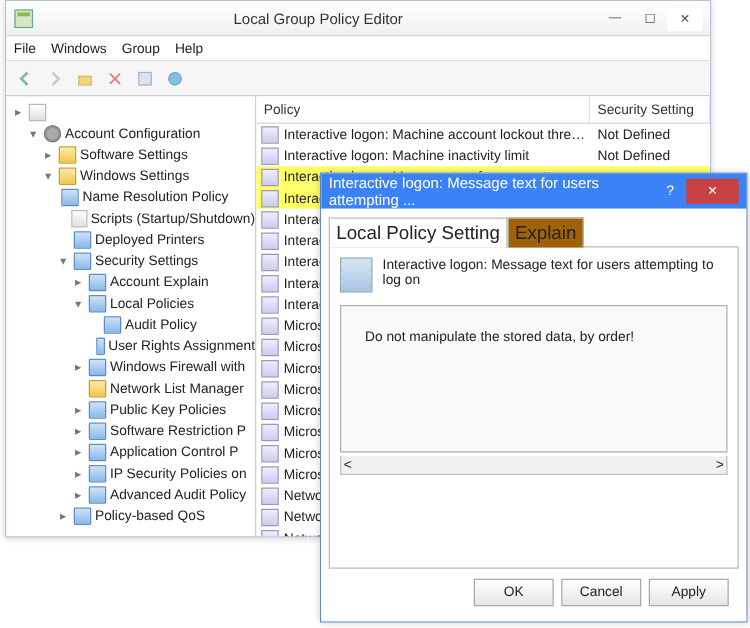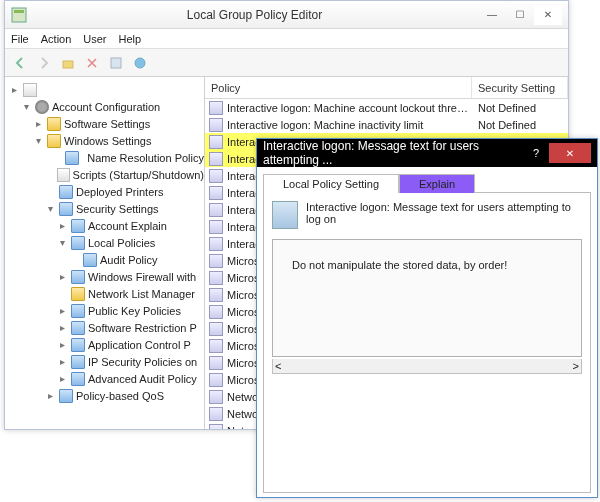--- a/index.html
+++ b/index.html
@@ -31,29 +31,29 @@
 .lh{padding:0 6px;font-size:11px;color:#333;border-right:1px solid #e4e4e4;height:100%;display:flex;align-items:center}
 .lh.pol{flex:1}
 .lh.sec{width:96px}
 .row{display:flex;align-items:center;height:17px}
 .row.hl{background:#ffff66}
 .ric{width:14px;height:14px;margin:0 4px;background:linear-gradient(#eef,#cce);border:1px solid #99b;display:inline-block}
 .rtxt{flex:1;overflow:hidden;text-overflow:ellipsis;white-space:nowrap}
 .rsec{width:96px;padding-left:6px}
 
 .dlg{left:256px;top:138px;width:342px;height:360px}
-.dlg .titlebar{background:#000000;border-bottom:none}
+.dlg .titlebar{background:#3b82f6;border-bottom:none}
 .dlg .title-text{color:#fff;text-align:left;font-size:12px}
 .dlg .help{color:#fff;width:26px;text-align:center}
 .dlg .winbtn.close{background:#c94040;color:#fff;width:42px}
 .dlg-body{background:#fff;padding:4px 6px;height:calc(100% - 28px);display:flex;flex-direction:column}
 .tabs{display:flex;margin-top:2px}
-.tab{padding:3px 19px;border:1px solid #bcbcbc;border-bottom:none;background:#fff;font-size:11px;cursor:default;position:relative;top:1px}
+.tab{padding:3px 5px;border:1px solid #bcbcbc;border-bottom:none;background:#fff;font-size:15px;cursor:default;position:relative;top:1px}
 .tab.active{background:#fff;z-index:2}
-.tab.inactive{background:#8b5cf6}
+.tab.inactive{background:#a16207}
 .tabpanel{border:1px solid #bcbcbc;flex:1;padding:8px}
 .policyrow{display:flex;align-items:flex-start;gap:8px}
 .polico{width:28px;height:28px;background:linear-gradient(#d6e6f5,#a8c5e2);border:1px solid #8aa}
 .txtwrap{margin-top:10px}
 textarea.msg{width:100%;height:118px;border:1px solid #b0b0b0;padding:19px;font-size:11px;resize:none;background:#fafafa}
 .sb{height:15px;border:1px solid #c0c0c0;border-top:none;background:#f0f0f0;display:flex;justify-content:space-between;align-items:center;padding:0 2px;color:#999;font-size:10px}
 .dlg-btns{display:flex;justify-content:flex-end;gap:6px;padding:8px}
 .btn{min-width:64px;height:22px;border:1px solid #a8a8a8;background:linear-gradient(#fefefe,#e6e6e6);font-size:11px;cursor:default}
 </style>
 </head>
@@ -69,22 +69,22 @@
     </span>
     <span class="title-text">Local Group Policy Editor</span>
     <div class="winbtns">
       <div class="winbtn">—</div>
       <div class="winbtn">☐</div>
       <div class="winbtn close">✕</div>
     </div>
   </div>
   <div class="menubar">
     <span class="menuitem">File</span>
-    <span class="menuitem">Action</span>
-    <span class="menuitem">User</span>
+    <span class="menuitem">Windows</span>
+    <span class="menuitem">Group</span>
     <span class="menuitem">Help</span>
   </div>
   <div class="toolbar">
     <div class="tbtn">
         <svg viewBox="0 0 14 14">
           <path d="M9 2L4 7l5 5" stroke="#4a7" fill="none" stroke-width="2"></path>
         </svg>
       </div>
     <div class="tbtn">
         <svg viewBox="0 0 14 14">
@@ -126,21 +126,21 @@
         <div class="node" style="padding-left: 28px;">
           <span class="tw">▸</span>
           <span class="fico folder"></span>
           <span>Software Settings</span>
         </div>
         <div class="node" style="padding-left: 28px;">
           <span class="tw">▾</span>
           <span class="fico folder"></span>
           <span>Windows Settings</span>
         </div>
-        <div class="node" style="padding-left: 40px; justify-content: space-between;">
+        <div class="node" style="padding-left: 30px;">
           <span class="tw"></span>
           <span class="fico folder blue"></span>
           <span>Name Resolution Policy</span>
         </div>
         <div class="node" style="padding-left: 40px;">
           <span class="tw"></span>
           <span class="fico scroll"></span>
           <span>Scripts (Startup/Shutdown)</span>
         </div>
         <div class="node" style="padding-left: 40px;">
@@ -160,20 +160,25 @@
         </div>
         <div class="node" style="padding-left: 52px;">
           <span class="tw">▾</span>
           <span class="fico folder blue"></span>
           <span>Local Policies</span>
         </div>
         <div class="node" style="padding-left: 64px;">
           <span class="tw"></span>
           <span class="fico folder blue"></span>
           <span>Audit Policy</span>
+        </div>
+        <div class="node" style="padding-left: 64px;">
+          <span class="tw"></span>
+          <span class="fico folder blue"></span>
+          <span>User Rights Assignment</span>
         </div>
         <div class="node" style="padding-left: 52px;">
           <span class="tw">▸</span>
           <span class="fico folder blue"></span>
           <span>Windows Firewall with</span>
         </div>
         <div class="node" style="padding-left: 52px;">
           <span class="tw"></span>
           <span class="fico folder"></span>
           <span>Network List Manager</span>
@@ -337,14 +342,19 @@
         <span>Interactive logon: Message text for users attempting to log on</span>
       </div>
       <div class="txtwrap">
         <textarea class="msg" style="">Do not manipulate the stored data, by order!</textarea>
         <div class="sb">
           <span>&lt;</span>
           <span>&gt;</span>
         </div>
       </div>
     </div>
+    <div class="dlg-btns">
+      <button class="btn">OK</button>
+      <button class="btn">Cancel</button>
+      <button class="btn">Apply</button>
+    </div>
   </div>
 </div>
 
 </body></html>

